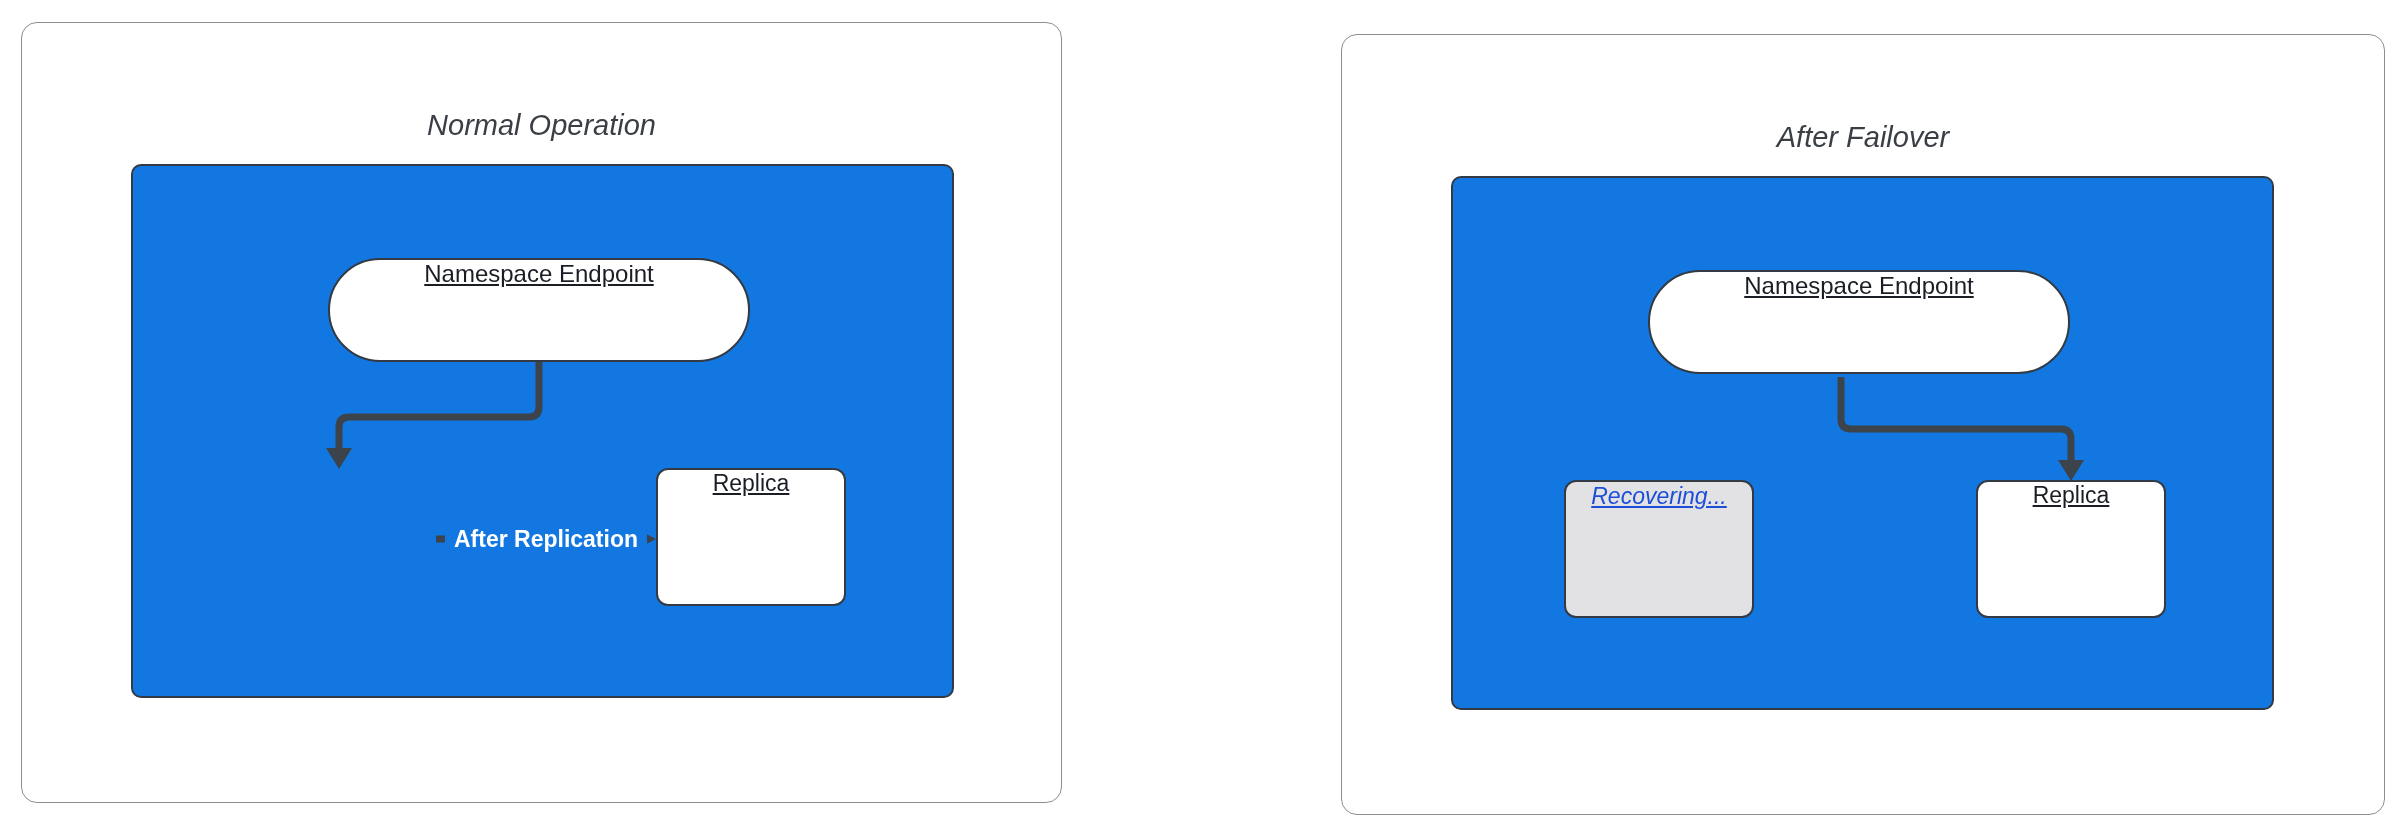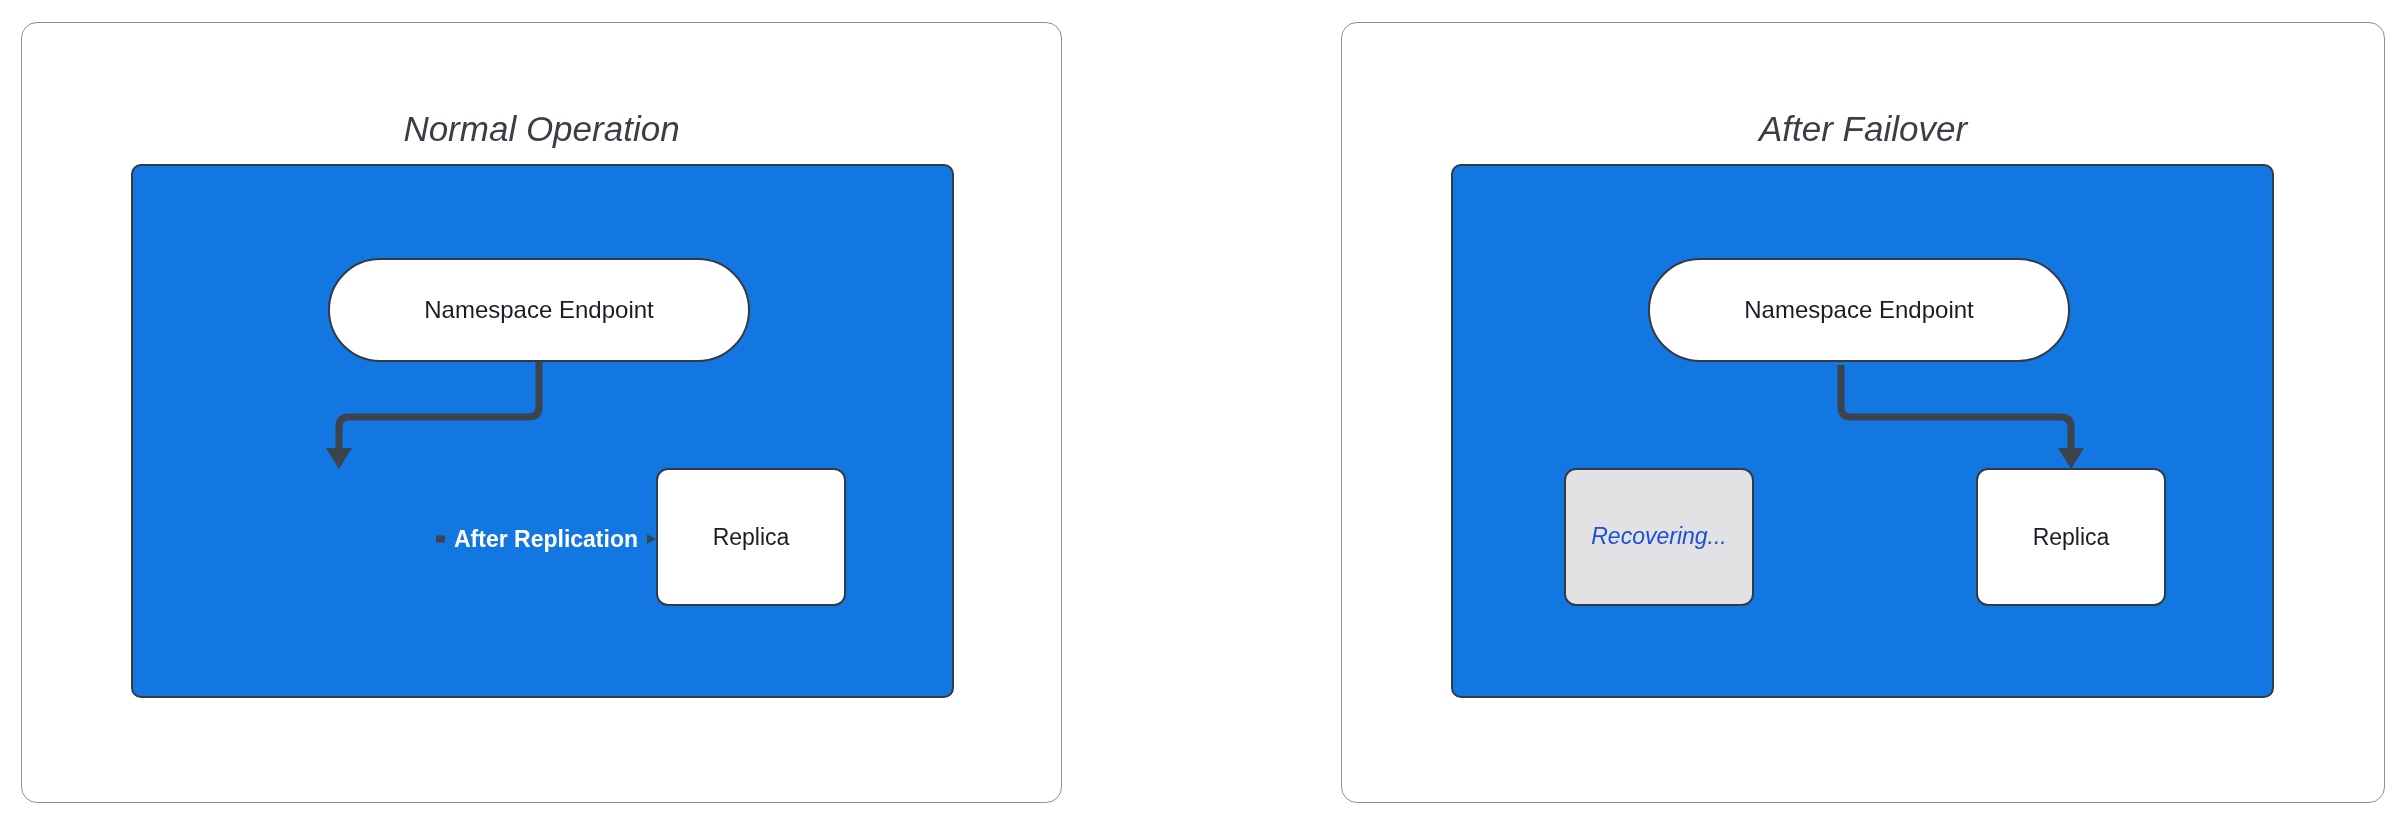--- a/index.html
+++ b/index.html
@@ -14,29 +14,29 @@
   .panel {
     position: absolute;
     top: 22px;
     height: 781px;
     background: #ffffff;
     border: 1.5px solid #8a8f94;
     border-radius: 16px;
     box-sizing: border-box;
   }
   .panel-left  { left: 21px;   width: 1041px; }
-  .panel-right { left: 1341px; width: 1044px; }
+  .panel-right { left: 1341px; width: 1044px; margin-top: 12px; }
   .panel-title {
     position: absolute;
     top: 86px;
     left: 0;
     width: 100%;
     text-align: center;
     font-style: italic;
-    font-size: 35px;
+    font-size: 29px;
     color: #3a3f46;
   }
   .bluebox {
     position: absolute;
     left: 109px;
     top: 141px;
     width: 823px;
     height: 534px;
     background: #1377E1;
     border: 2px solid #333a43;
@@ -45,27 +45,28 @@
   }
   .connectors {
     position: absolute;
     left: 0; top: 0;
     width: 823px; height: 534px;
     pointer-events: none;
   }
   .node {
     position: absolute;
     display: flex;
-    align-items: center;
+    align-items: flex-start;
     justify-content: center;
     text-align: center;
     background: #ffffff;
     border: 2.5px solid #333a43;
     color: #1a1e24;
     box-sizing: border-box;
+    text-decoration: underline;
   }
   .pill {
     left: 195px; top: 92px;
     width: 422px; height: 104px;
     border-radius: 52px;
     font-size: 24px;
   }
   .box-a {
     left: 111px; top: 302px;
     width: 190px; height: 138px;

